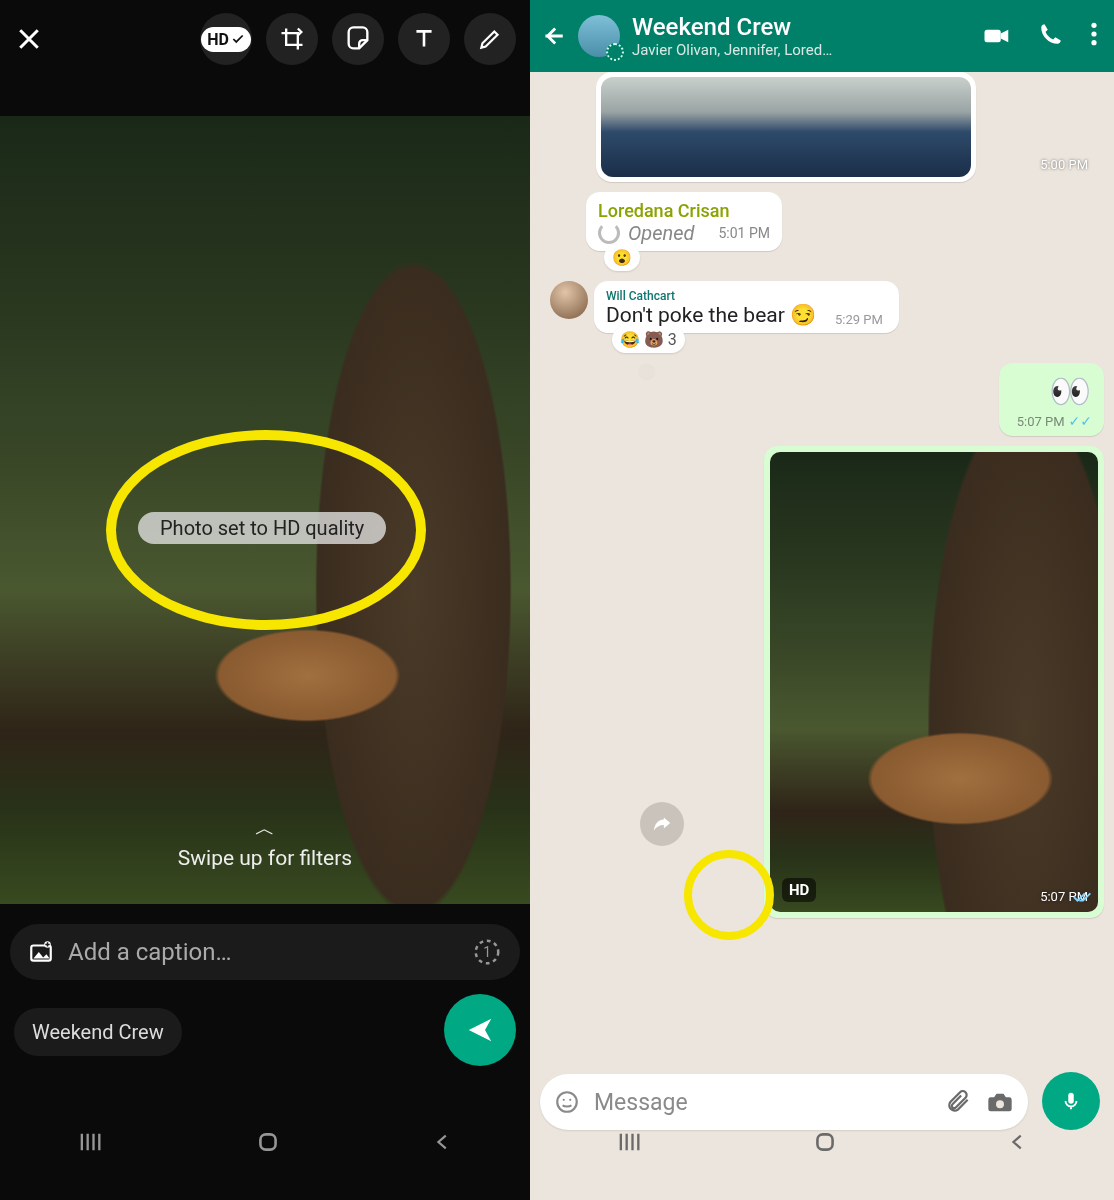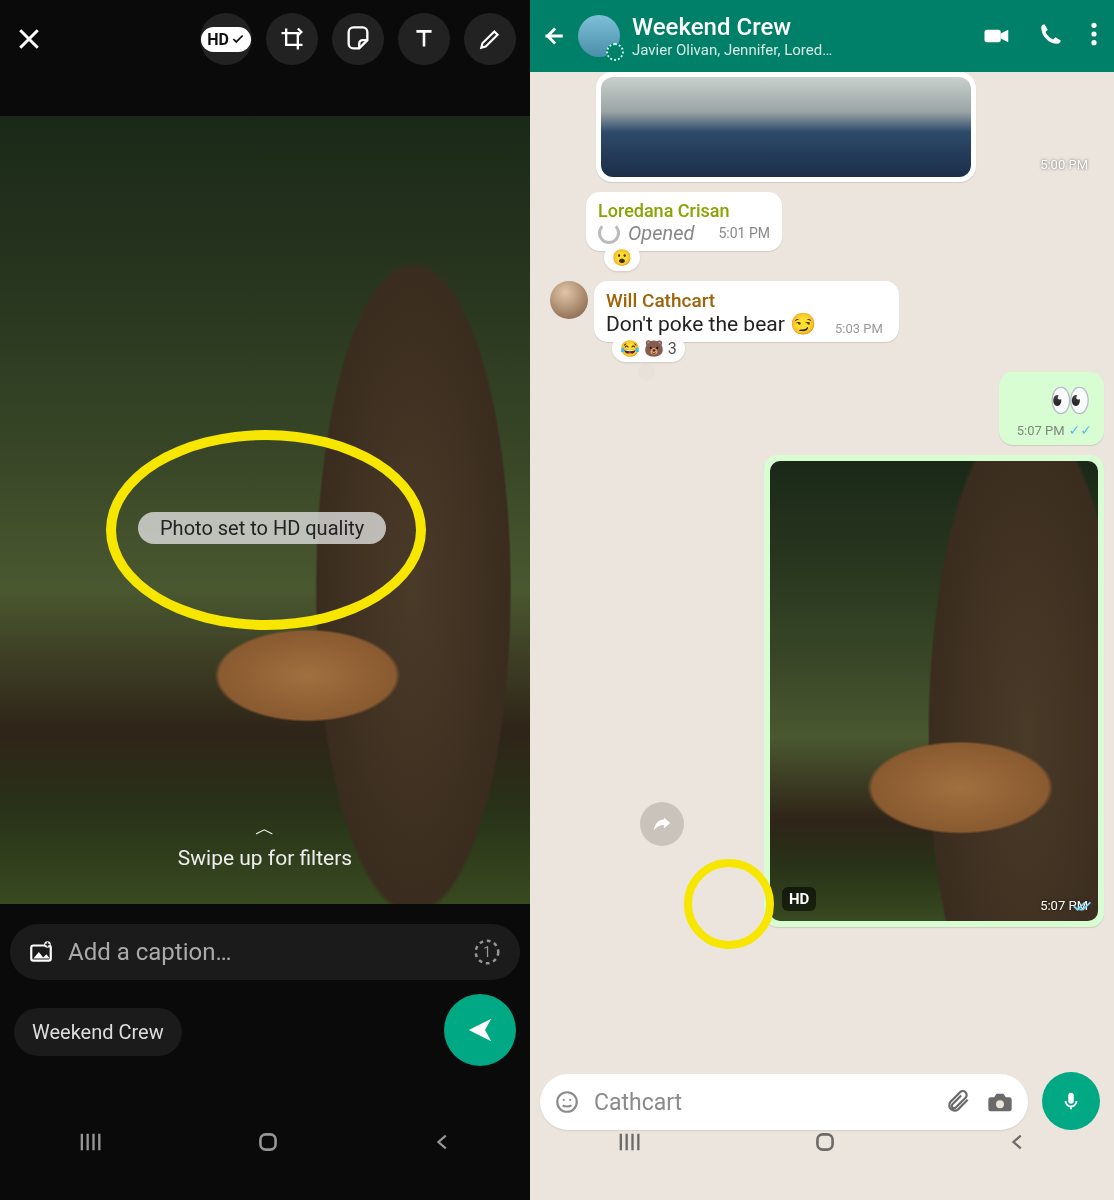--- a/index.html
+++ b/index.html
@@ -47,21 +47,21 @@
       #ece5dd; }
   .scrollbar { position:absolute; right:2px; top:72px; width:6px; height:90px; background:#a8a29a; border-radius:3px; }
   .msg { position:relative; margin:6px 10px; }
   
   .in-img { margin-left:56px; width:380px; height:110px; border-radius:16px; background:#fff; padding:5px; box-shadow:0 1px 1px rgba(0,0,0,.12);}
   .in-img .ocean{ width:100%; height:100%; border-radius:12px; background:linear-gradient(#c9d0cc 0%,#9aa4a4 35%,#2e4a6a 55%,#1a2e48 100%);}
   .timestamp { position:absolute; font-size:13px; color:#fff; text-shadow:0 0 3px rgba(0,0,0,.6);}
   .in-img .timestamp{ right:16px; bottom:10px; }
   .bubble { display:inline-block; background:#fff; border-radius:14px; padding:8px 12px 6px; box-shadow:0 1px 1px rgba(0,0,0,.12); position:relative;}
   .sender-name.g1{ color:#8aa300; font-weight:500; font-size:18px;}
-  .sender-name.g2{ color:#a16207; font-weight:500; font-size:19px;}
+  .sender-name.g2{ color:#0f766e; font-weight:500; font-size:12px;}
   .opened-row{ display:flex; align-items:center; gap:8px; color:#888; font-style:italic; font-size:20px;text-align:right;}
   .opened-row .spin{ width:22px; height:22px; border:3px solid #bbb; border-top-color:transparent; border-radius:50%;}
   .sub-ts{ margin-left:16px; color:#888; font-size:14px; font-style:normal;}
   .react { display:inline-flex; align-items:center; gap:4px; background:#fff; border-radius:16px; padding:4px 8px; font-size:16px; box-shadow:0 1px 2px rgba(0,0,0,.12); position:absolute; left:18px; bottom:-20px;}
   .av2{ width:38px; height:38px; border-radius:50%; background:radial-gradient(circle at 40% 30%, #e2c5a8,#7a5a40); position:absolute; left:10px; top:0;}
   .msg-txt{ font-size:21px; color:#222; display:flex; align-items:center; gap:6px;}
   .ts-in{ font-size:13px; color:#999; float:right; margin-left:12px; margin-top:8px;}
   
   .out { margin-left:auto; margin-right:10px; }
   .out .bubble{ background:#d9fdd3; }
@@ -240,21 +240,21 @@
       </div>
     </div>
 
     <div class="msg" style="margin-top:18px; margin-bottom:30px;">
       <div class="av2"></div>
       <div class="bubble" style="margin-left:54px; padding-right:16px;">
         <div class="sender-name g2">Will Cathcart</div>
         <div class="msg-txt">
           <span>Don't poke the bear</span>
           <span>😏</span>
-          <span class="ts-in">5:03 PM</span>
+          <span class="ts-in">5:29 PM</span>
         </div>
         <div class="react">
           <span>😂 🐻</span>
           <span style="color:#555;">3</span>
         </div>
       </div>
     </div>
 
     <div class="msg out" style="margin-top:26px; text-align:right;">
       <div class="bubble">
@@ -287,21 +287,21 @@
 
   <div class="chat-input">
     <span>
         <svg width="26" height="26" viewBox="0 0 24 24" fill="none" stroke="#8a8a8a" stroke-width="2">
           <circle cx="12" cy="12" r="9"></circle>
           <circle cx="9" cy="10" r="1" fill="#8a8a8a" stroke="none"></circle>
           <circle cx="15" cy="10" r="1" fill="#8a8a8a" stroke="none"></circle>
           <path d="M8 15c1.5 1.5 6.5 1.5 8 0"></path>
         </svg>
       </span>
-    <span class="sp">Cathcart</span>
+    <span class="sp">Message</span>
     <span>
         <svg width="26" height="26" viewBox="0 0 24 24" fill="none" stroke="#6a6a6a" stroke-width="2">
           <path d="M20 10l-9 9a5 5 0 01-7-7l9-9a3.5 3.5 0 015 5l-9 9a2 2 0 01-3-3l8-8"></path>
         </svg>
       </span>
     <span>
         <svg width="28" height="28" viewBox="0 0 24 24" fill="#6a6a6a">
           <path d="M4 8h3l2-3h6l2 3h3a2 2 0 012 2v8a2 2 0 01-2 2H4a2 2 0 01-2-2v-8a2 2 0 012-2z"></path>
           <circle cx="12" cy="14" r="3.4" fill="#ece5dd"></circle>
         </svg>

